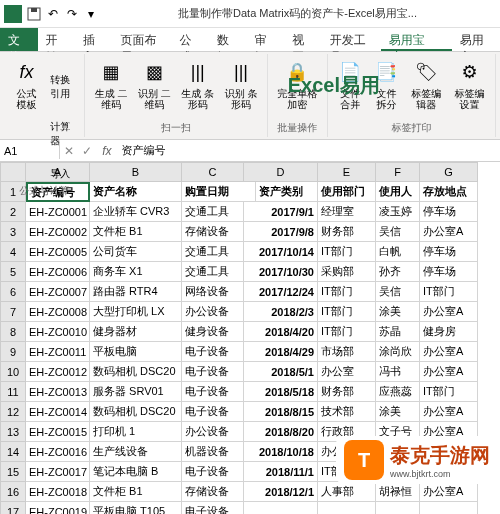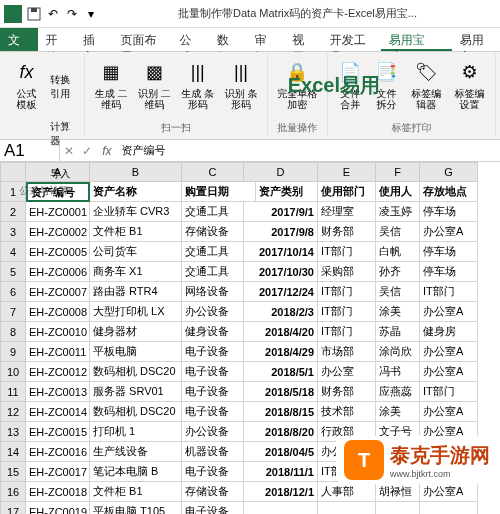--- a/index.html
+++ b/index.html
@@ -17,21 +17,21 @@
 .group { display: flex; flex-direction: column; align-items: center; border-right: 1px solid #e0e0e0; padding: 2px 6px; }
 .group .btns { display: flex; gap: 4px; flex: 1; }
 .group .btn { display: flex; flex-direction: column; align-items: center; gap: 2px; padding: 2px; cursor: pointer; }
 .group .btn .ico { width: 28px; height: 28px; display: flex; align-items: center; justify-content: center; font-size: 18px; }
 .group .btn .lbl { font-size: 10px; text-align: center; line-height: 11px; }
 .group .name { font-size: 10px; color: #666; margin-top: 2px; }
 .small-btns { display: flex; flex-direction: column; gap: 1px; font-size: 10px; }
 .small-btns .sbtn { padding: 1px 3px; cursor: pointer; margin-top: 16px; }
 .watermark { position: absolute; right: 120px; top: 20px; font-size: 20px; color: #217346; font-weight: bold; pointer-events: none; }
 .namebox-row { height: 22px; display: flex; align-items: center; border-bottom: 1px solid #d0d0d0; }
-.namebox { width: 60px; padding: 2px 4px; border-right: 1px solid #d0d0d0; font-size: 17px; }
+.namebox { width: 60px; padding: 2px 4px; border-right: 1px solid #d0d0d0; font-size: 11px; }
 .fx { padding: 0 6px; font-style: italic; color: #666; }
 .formula-bar { flex: 1; padding: 2px 4px; font-size: 11px; }
 .rowhdrs { display: flex; flex-direction: column; }
 .colhdr-row { display: flex; }
 .corner { width: 26px; height: 20px; background: #e6e6e6; border: 1px solid #ccc; }
 .colhdr { height: 20px; background: #e6e6e6; border: 1px solid #ccc; border-left: none; display: flex; align-items: center; justify-content: center; font-size: 11px; }
 .rowhdr { width: 26px; height: 20px; background: #e6e6e6; border: 1px solid #ccc; border-top: none; display: flex; align-items: center; justify-content: center; font-size: 11px; }
 .cells { display: flex; flex-direction: column; }
 .row { display: flex; }
 .cell { height: 20px; border: 1px solid #d4d4d4; border-left: none; border-top: none; padding: 1px 3px; font-size: 11px; overflow: hidden; white-space: nowrap; display: flex; align-items: center; }
@@ -311,21 +311,21 @@
           <div class="cell cw-C">办公设备</div>
           <div class="cell cw-D r">2018/8/20</div>
           <div class="cell cw-E">行政部</div>
           <div class="cell cw-F">文子号</div>
           <div class="cell cw-G">办公室A</div>
         </div>
         <div class="row">
           <div class="cell cw-A">EH-ZC0016</div>
           <div class="cell cw-B">生产线设备</div>
           <div class="cell cw-C">机器设备</div>
-          <div class="cell cw-D r">2018/04/5</div>
+          <div class="cell cw-D r">2018/10/18</div>
           <div class="cell cw-E">办公室</div>
           <div class="cell cw-F">冯书</div>
           <div class="cell cw-G">生产车间</div>
         </div>
         <div class="row">
           <div class="cell cw-A">EH-ZC0017</div>
           <div class="cell cw-B">笔记本电脑 B</div>
           <div class="cell cw-C">电子设备</div>
           <div class="cell cw-D r">2018/11/1</div>
           <div class="cell cw-E">IT部门</div>

